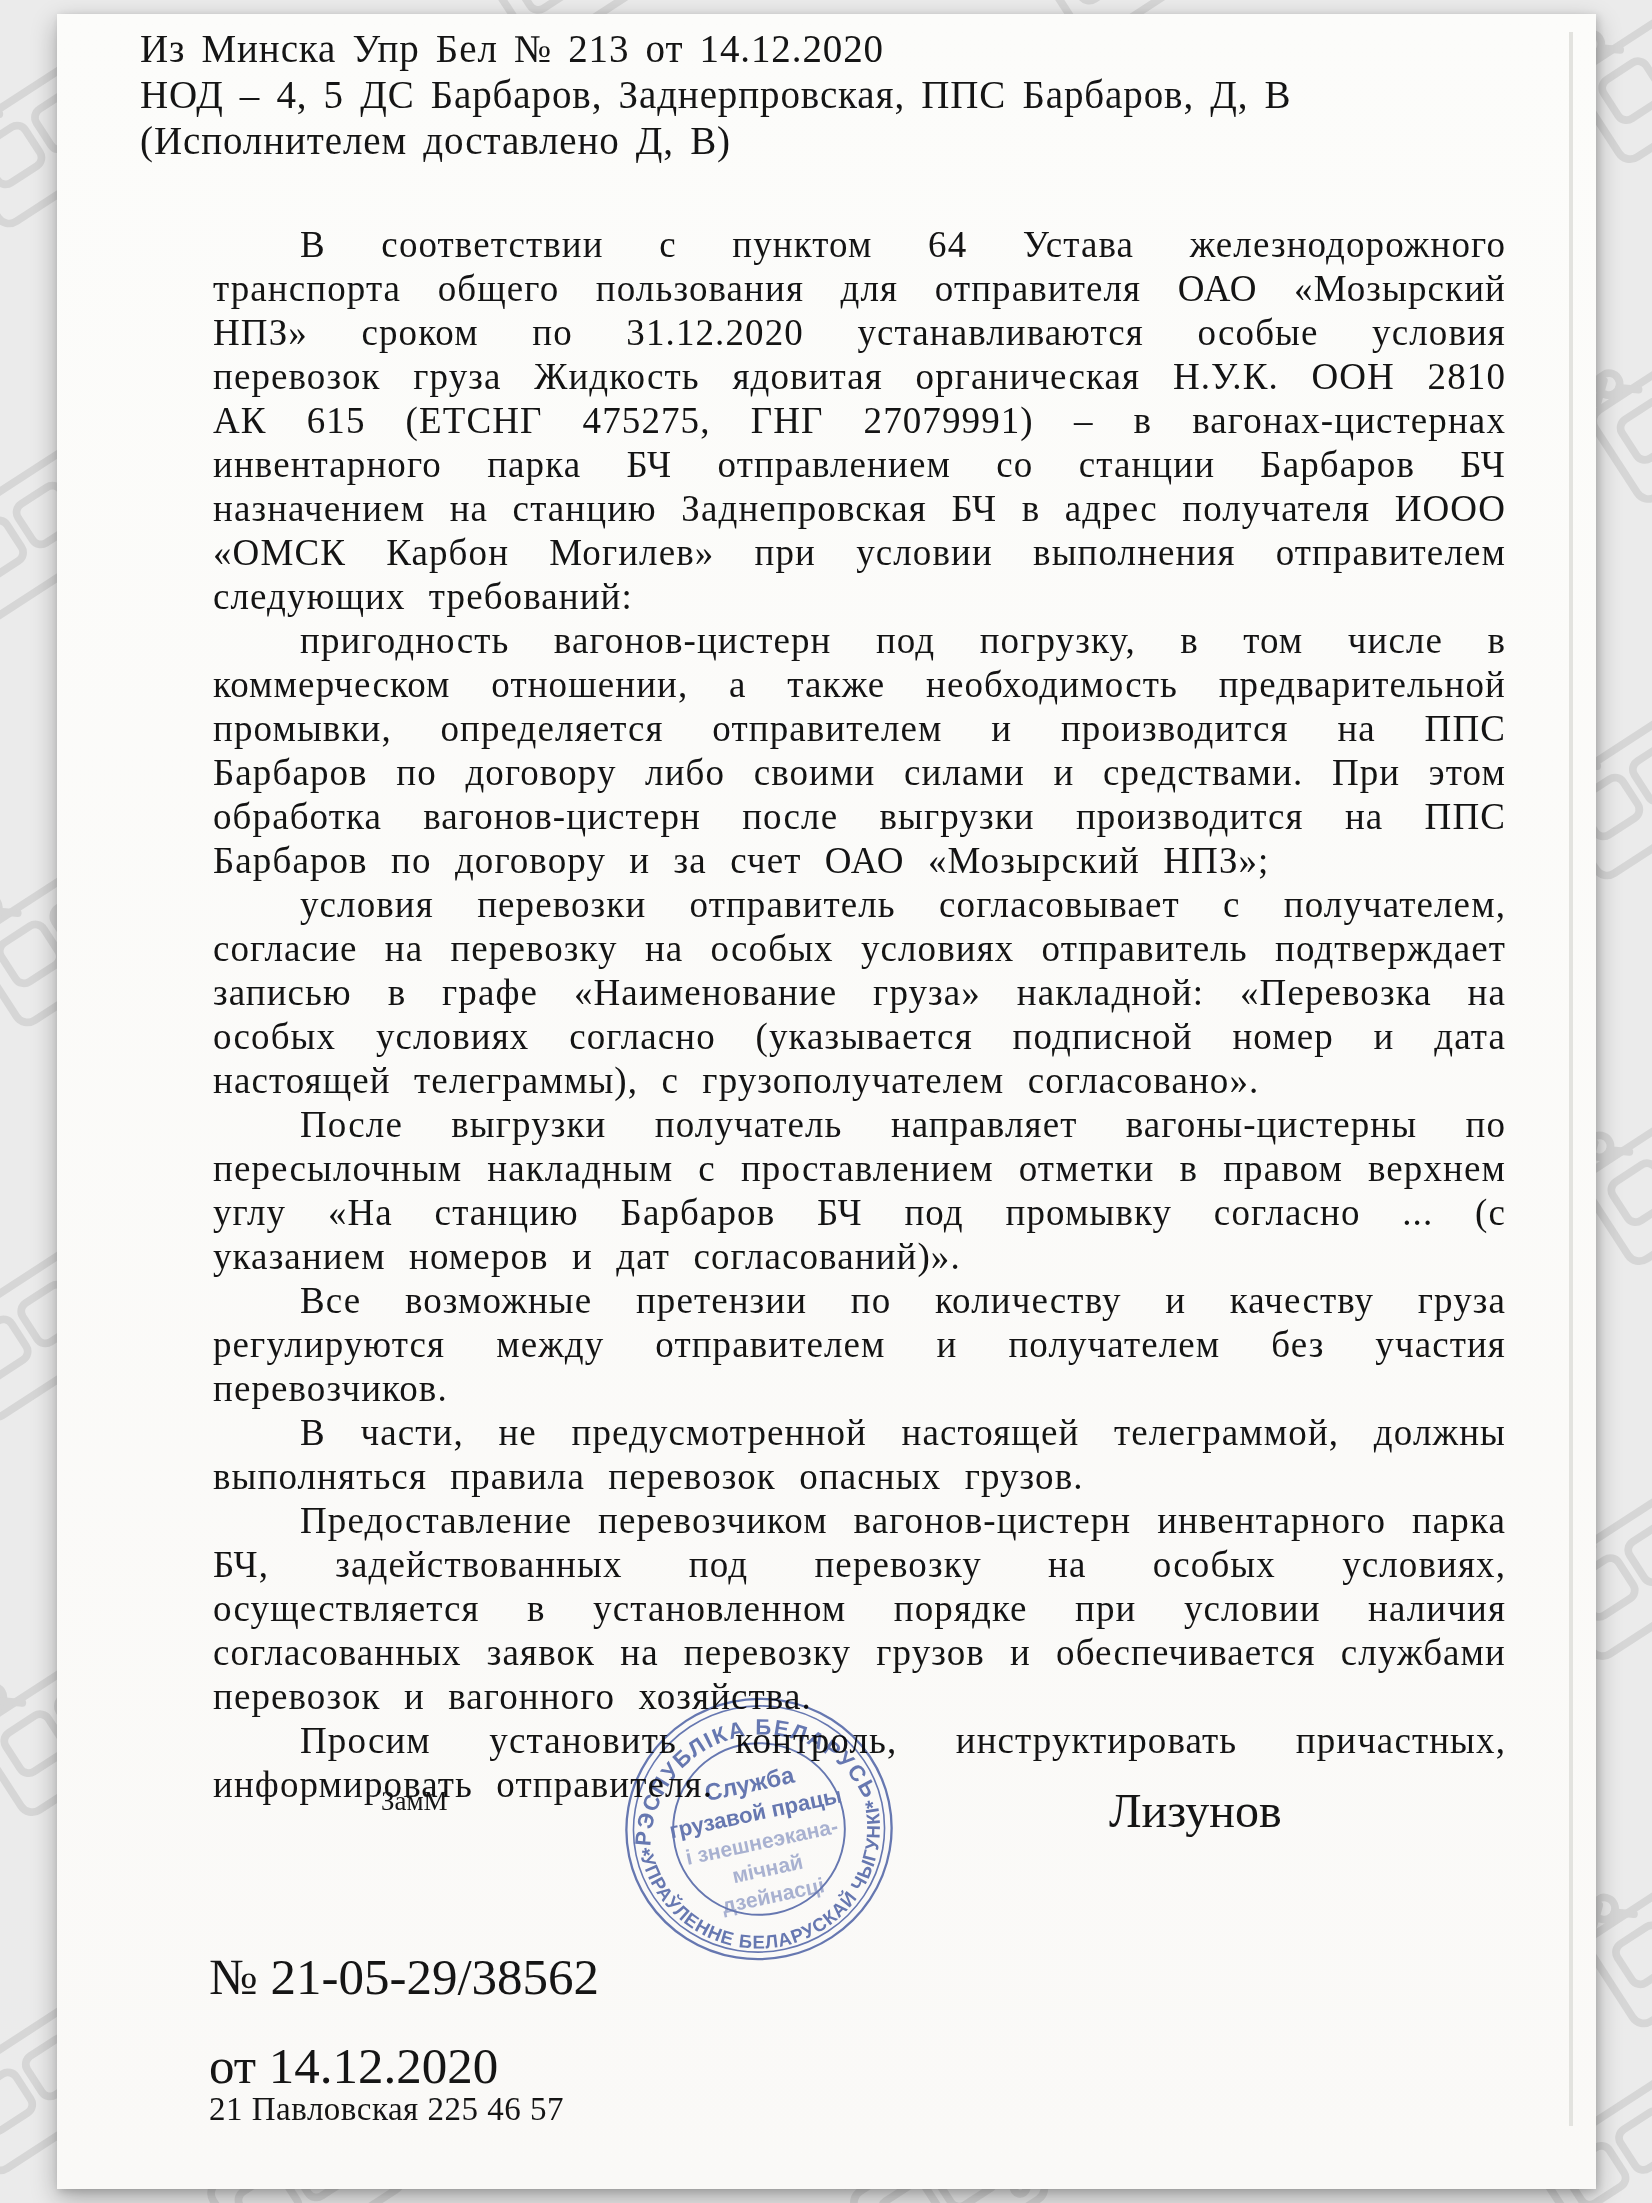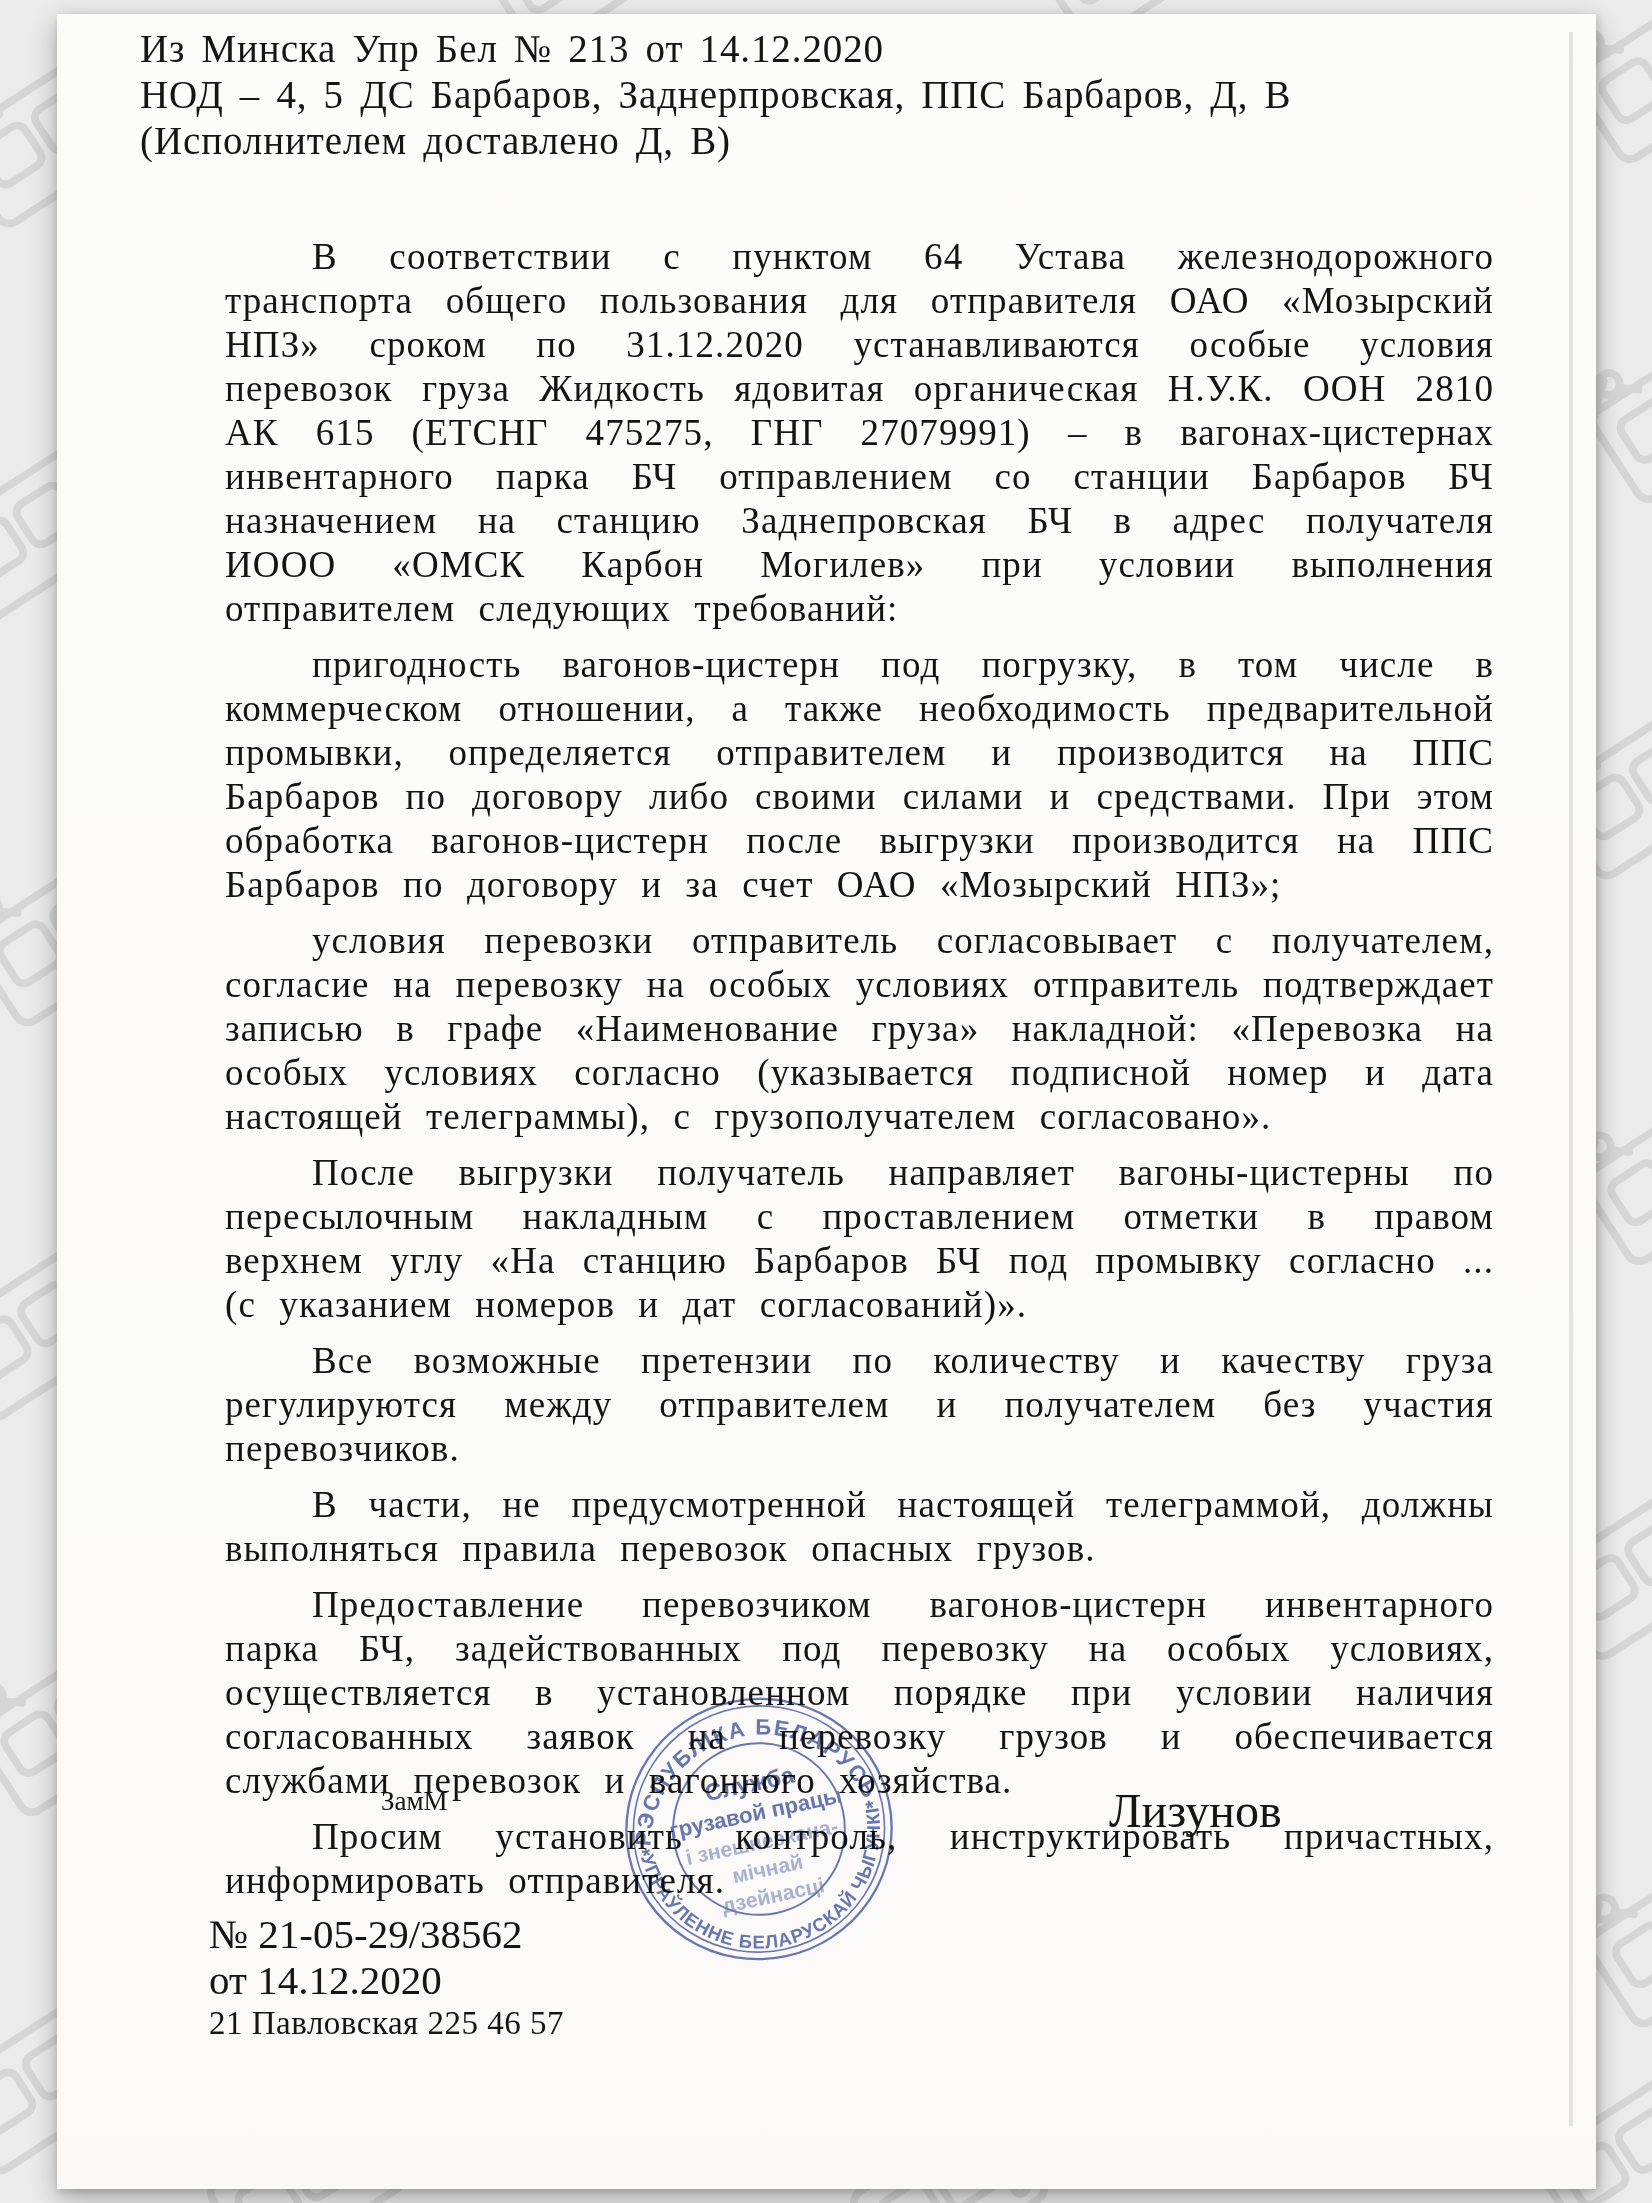--- a/index.html
+++ b/index.html
@@ -23,25 +23,25 @@
   .doc-header {
     position:absolute; left:83px; top:12px;
     font-size:39px; line-height:46px; letter-spacing:0.9px; word-spacing:5.5px;
     color:#151515; white-space:nowrap;
   }
   .doc-body {
     position:absolute; left:156px; top:209px; width:1293px;
     font-size:37px; line-height:44px; color:#141414;
     text-align:justify; letter-spacing:1.1px; word-spacing:13px;
   }
-  .doc-body p { margin:12px; text-indent:87px; }
+  .doc-body p { margin:0; text-indent:87px; }
   .sig-position { position:absolute; left:324px; top:1772px; font-size:27px; color:#151515; }
   .sig-name     { position:absolute; left:1052px; top:1769px; font-size:48px; color:#151515; }
   .doc-footer   { position:absolute; left:152px; top:1897px; color:#151515; }
-  .doc-footer .ref-number, .doc-footer .ref-date { font-size:41px; line-height:46px; }
+  .doc-footer .ref-number, .doc-footer .ref-date { font-size:51px; line-height:46px;margin-top:43px; }
   .doc-footer .executor { font-size:33px; line-height:31px; margin-top:5.5px; letter-spacing:0.5px; }
   .stamp {
     position:absolute; left:556px; top:1669px; width:292px; height:292px;
     opacity:.85; mix-blend-mode:multiply;
   }
   .stamp-ink { stroke:#4d62a9; }
   .stamp-text { fill:#4d62a9; stroke:none; font-family:"Liberation Sans","DejaVu Sans",sans-serif; font-weight:bold; }
   .stamp-faded { opacity:.55; }
   .wm { stroke:#d6d6d6; fill:none; stroke-width:7; stroke-linejoin:round; stroke-linecap:round; }
 </style>

